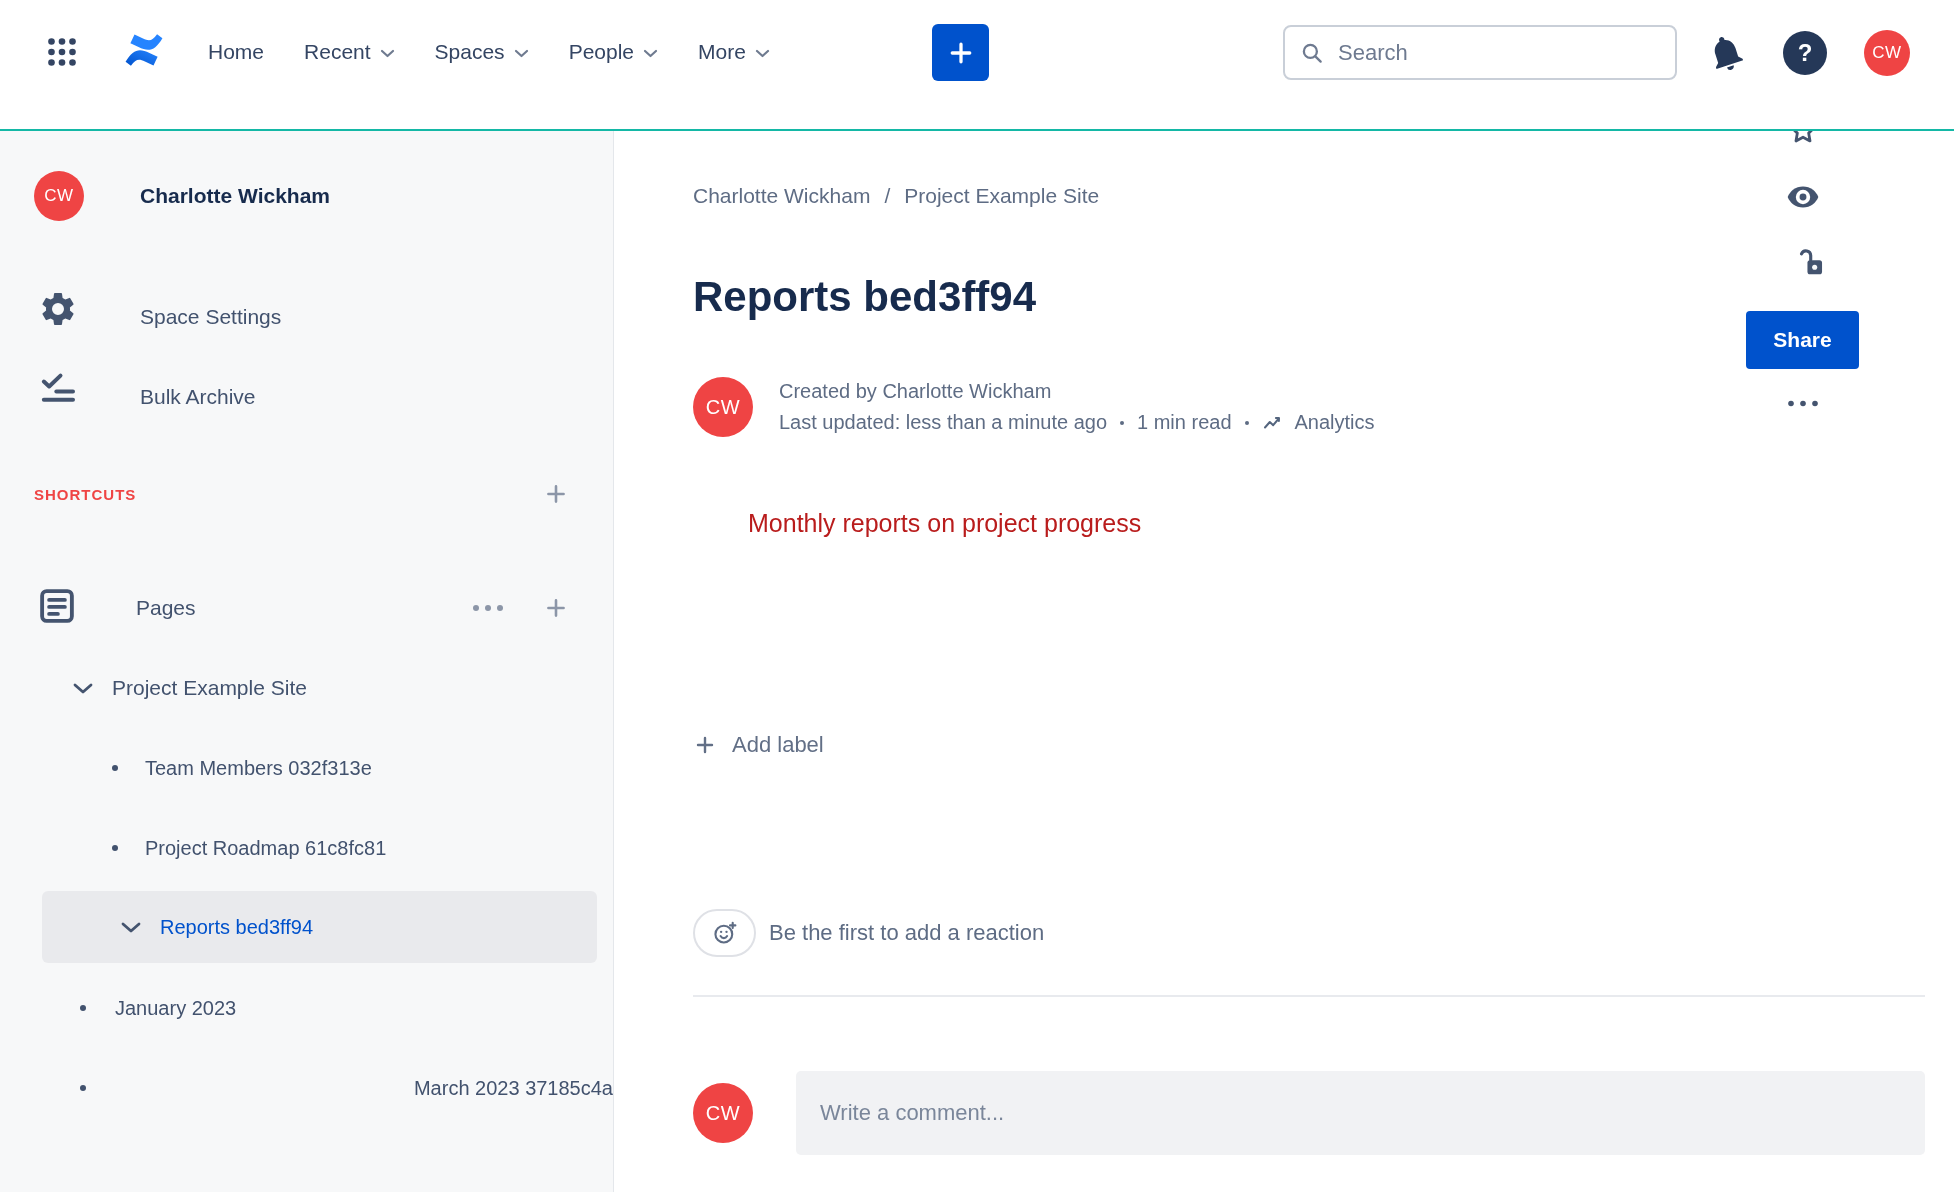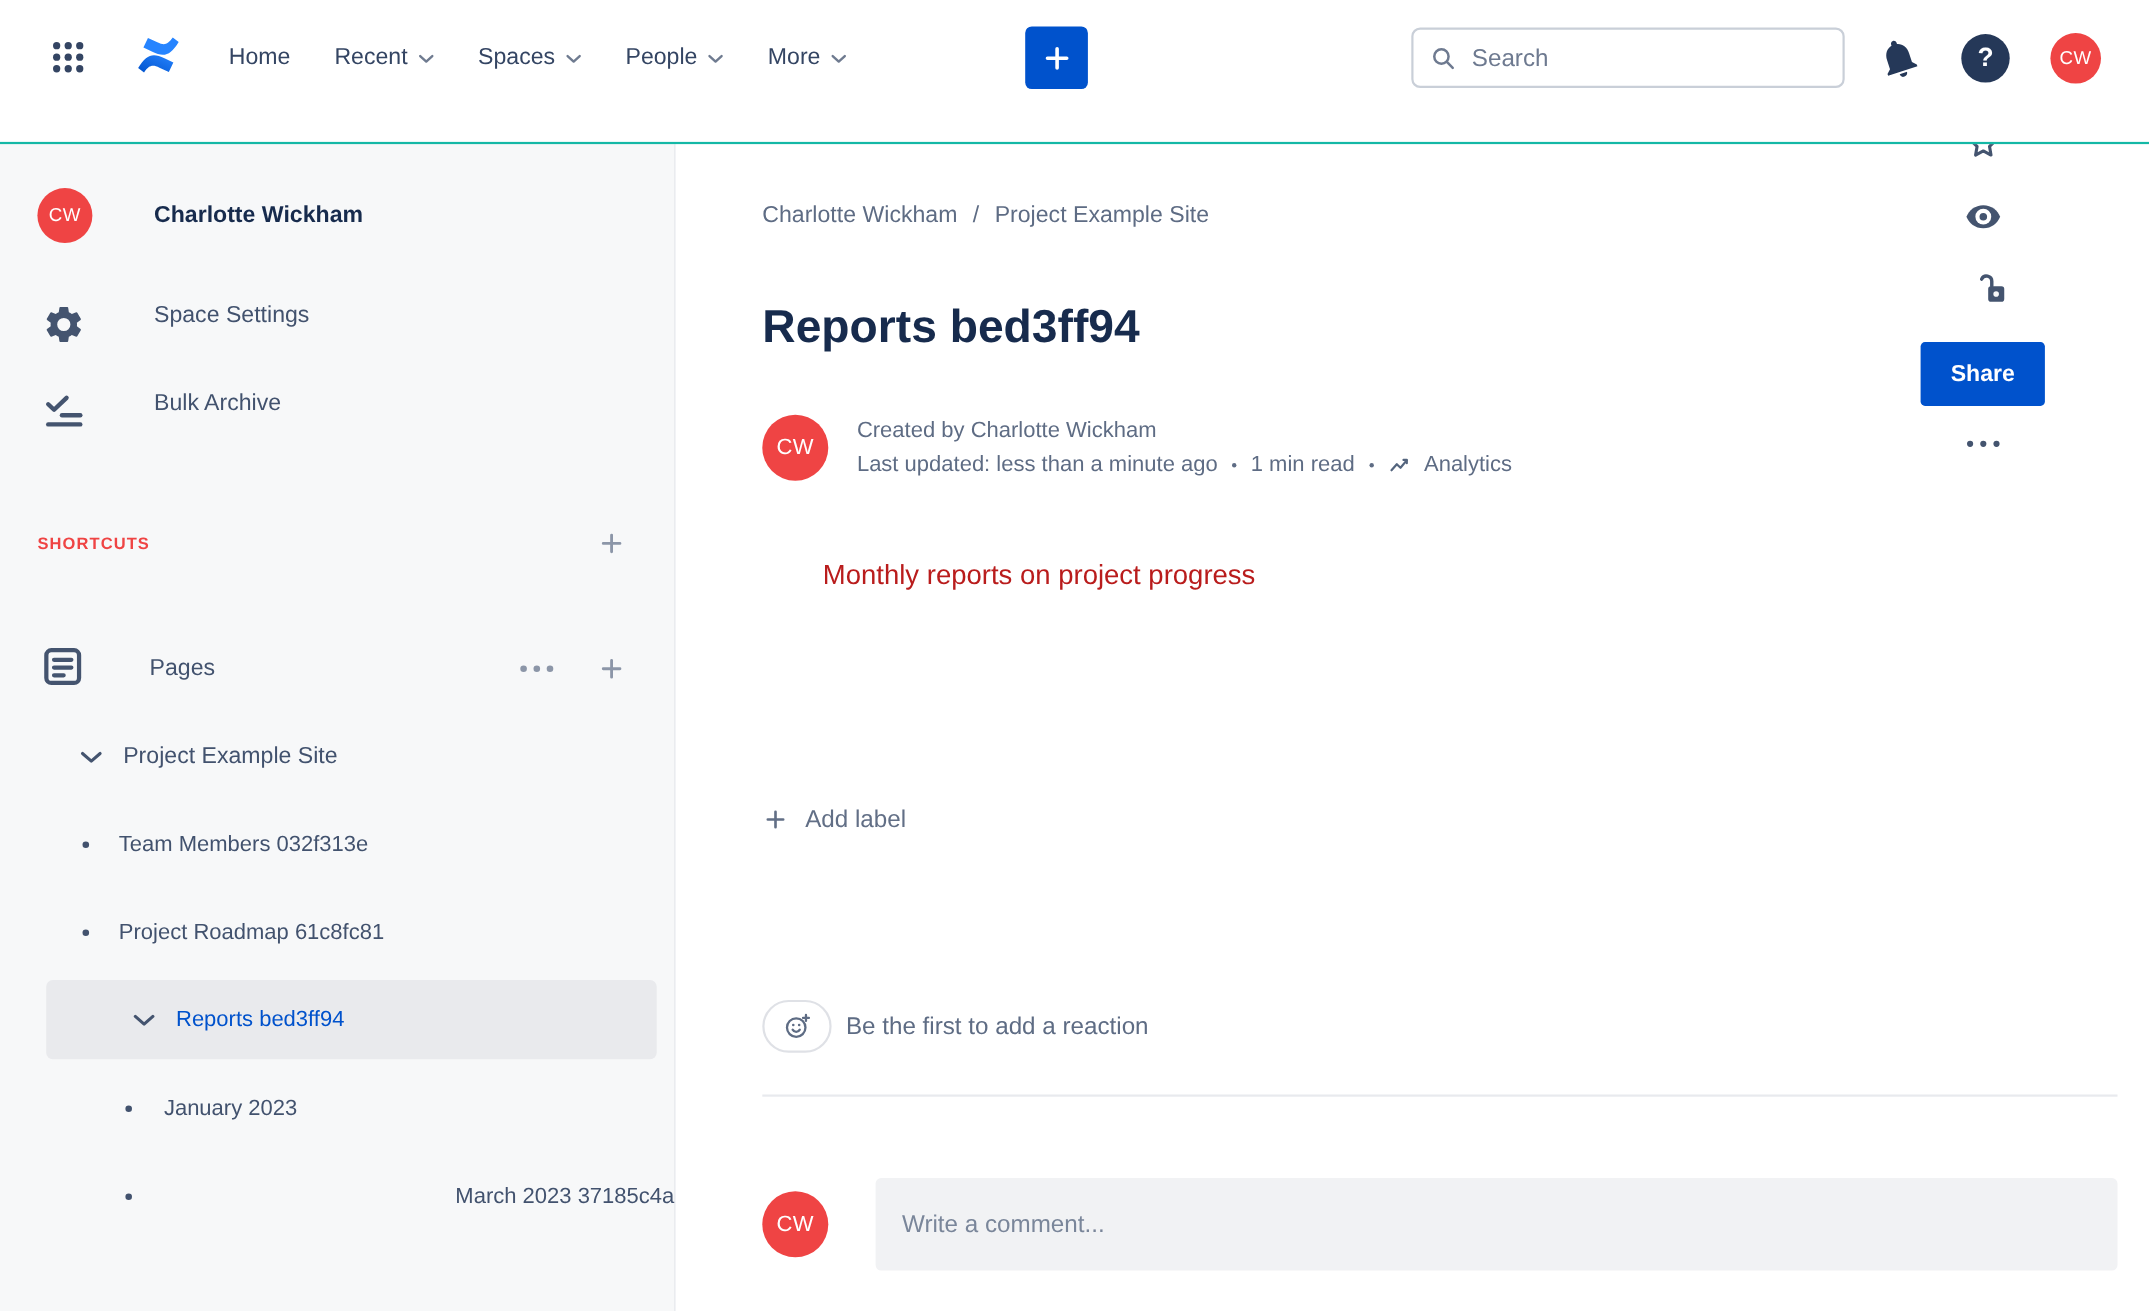--- a/index.html
+++ b/index.html
@@ -33,40 +33,40 @@
                  font-size:24px; font-weight:bold; display:flex; align-items:center; justify-content:center; }
   .avatar { border-radius:50%; background:#ef4444; color:#fff; font-weight:normal;
             display:flex; align-items:center; justify-content:center; letter-spacing:.5px; }
   .avatar.nav { width:46px; height:46px; font-size:17px; }
   
   .sidebar { position:absolute; top:105px; left:0; bottom:0; width:614px;
              background:#F7F8F9; border-right:1px solid #E4E7EB; }
   .profile { margin:62px 0 0 34px; height:58px; display:flex; align-items:center; cursor:pointer; }
   .avatar.space { width:50px; height:50px; font-size:17px; }
   .space-name { margin-left:56px; font-size:21px; font-weight:bold; color:#172B4D; }
-  .side-item { margin-left:38px; height:54px; display:flex; align-items:flex-start; cursor:pointer; }
+  .side-item { margin-left:38px; height:54px; display:flex; align-items:flex-end; cursor:pointer; }
   .side-item.first { margin-top:50px; }
   .side-item.second { margin-top:26px; }
   .side-item .ic { width:44px; display:flex; align-items:center; }
   .side-item .lbl { margin-left:58px; font-size:21px; color:#42526E; }
   .shortcuts { margin:70px 44px 0 34px; height:30px; display:flex; align-items:center; justify-content:space-between; }
   .shortcuts .head { font-size:15px; font-weight:bold; letter-spacing:1px; color:#ef4444; }
   .icon-plain { background:none; border:none; cursor:pointer; display:flex; align-items:center; padding:0; }
   .pages-row { margin:72px 44px 0 36px; height:54px; display:flex; align-items:center; }
   .pages-row .lbl { margin-left:58px; font-size:21px; color:#42526E; cursor:pointer; }
   .pages-row .right { margin-left:auto; display:flex; align-items:center; gap:38px; }
   .tree-root { margin-top:26px; height:54px; display:flex; align-items:center; padding-left:72px; cursor:pointer; }
   .tree-root .lbl { margin-left:18px; font-size:21px; color:#42526E; }
-  .tree-child { margin-top:26px; height:54px; display:flex; align-items:center; padding-left:75px; cursor:pointer; }
+  .tree-child { margin-top:26px; height:54px; display:flex; align-items:center; padding-left:112px; cursor:pointer; }
   .dot { width:6px; height:6px; border-radius:50%; background:#42526E; flex:none; }
   .tree-child .lbl { margin-left:27px; font-size:20px; color:#42526E; }
   .tree-selected { margin:16px 16px 0 42px; height:72px; display:flex; align-items:center;
                    padding-left:78px; background:#E9EAED; border-radius:6px; cursor:pointer; }
   .tree-selected .lbl { margin-left:18px; font-size:20px; color:#0052CC; }
-  .tree-grandchild { margin-top:18px; height:54px; display:flex; align-items:center; padding-left:114px; cursor:pointer; }
+  .tree-grandchild { margin-top:18px; height:54px; display:flex; align-items:center; padding-left:80px; cursor:pointer; }
   .tree-grandchild + .tree-grandchild { margin-top:26px;justify-content:space-between; }
   .tree-grandchild .lbl { margin-left:29px; font-size:20px; color:#42526E; }
   
   .main { position:absolute; top:105px; left:615px; right:0; bottom:0; background:#fff;
           padding:0 29px 0 78px; }
   .crumb-row { margin-top:62px; height:58px; display:flex; align-items:center; }
   .crumb { font-size:21px; color:#5E6C84; cursor:pointer; }
   .crumb-sep { font-size:21px; color:#5E6C84; margin:0 14px; }
   .actions { margin-left:auto; margin-right:62px; display:flex; align-items:center; gap:31px;flex-direction:column; }
   .act-btn { background:none; border:none; padding:0; cursor:pointer; display:flex; align-items:center; }

